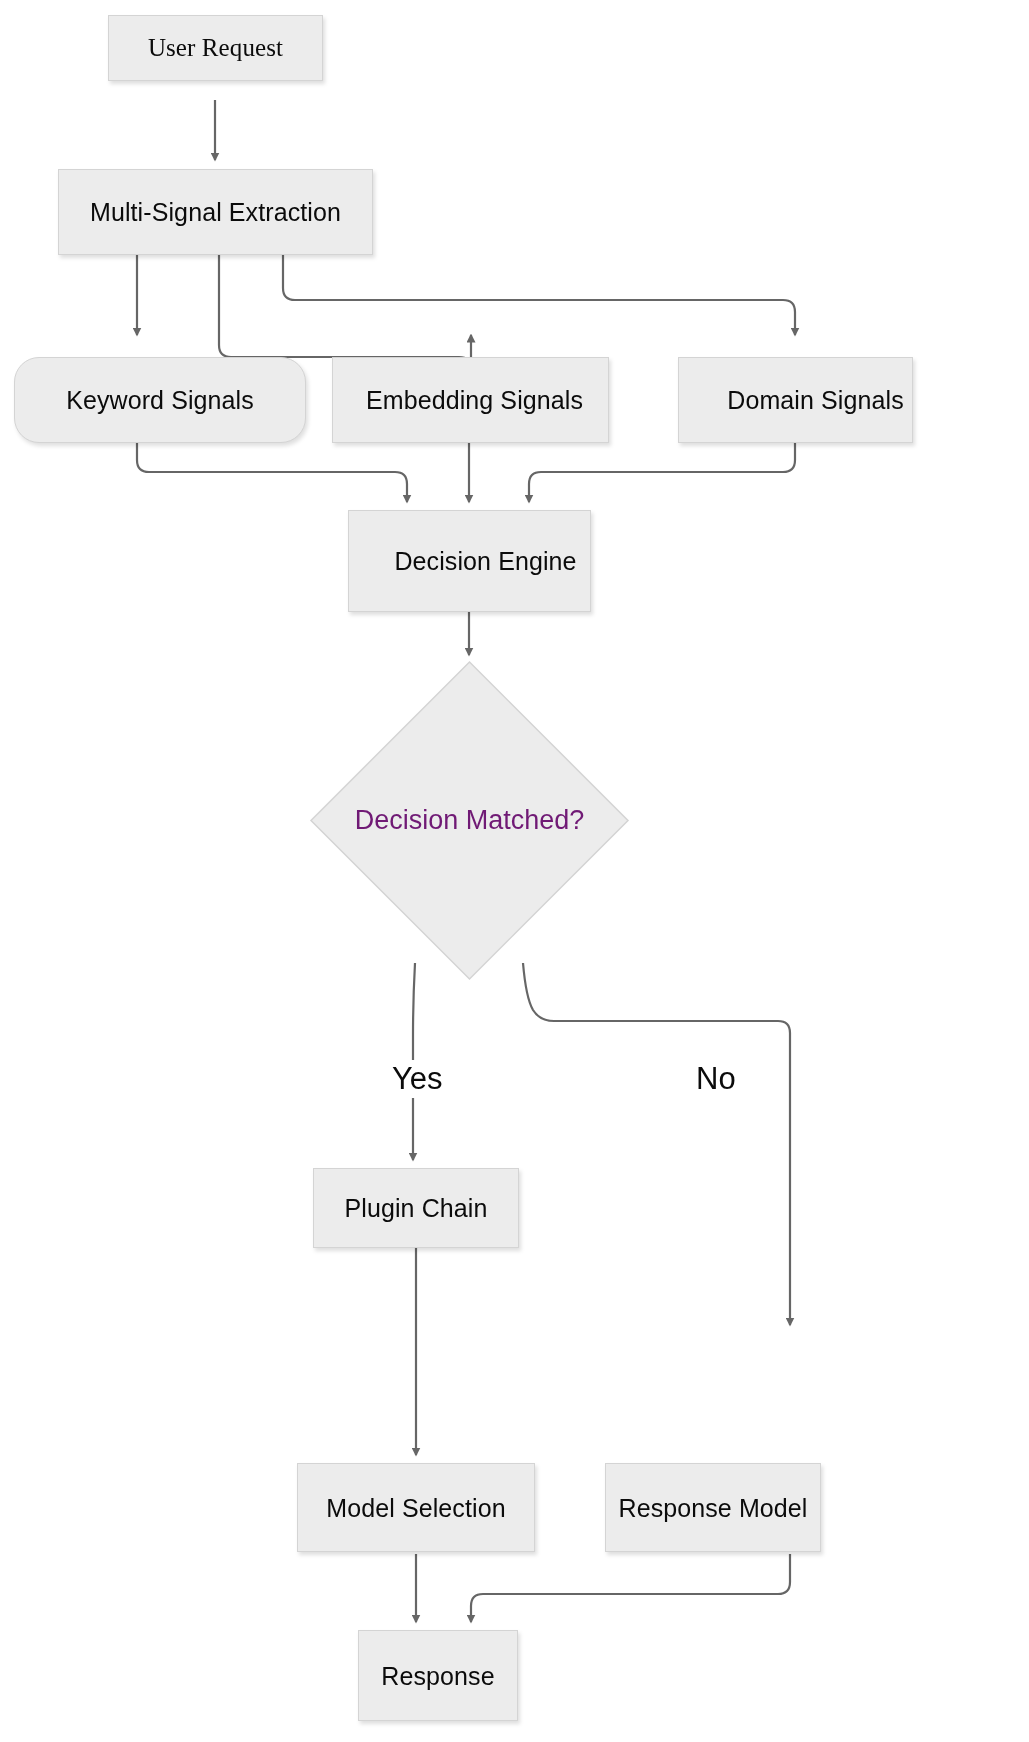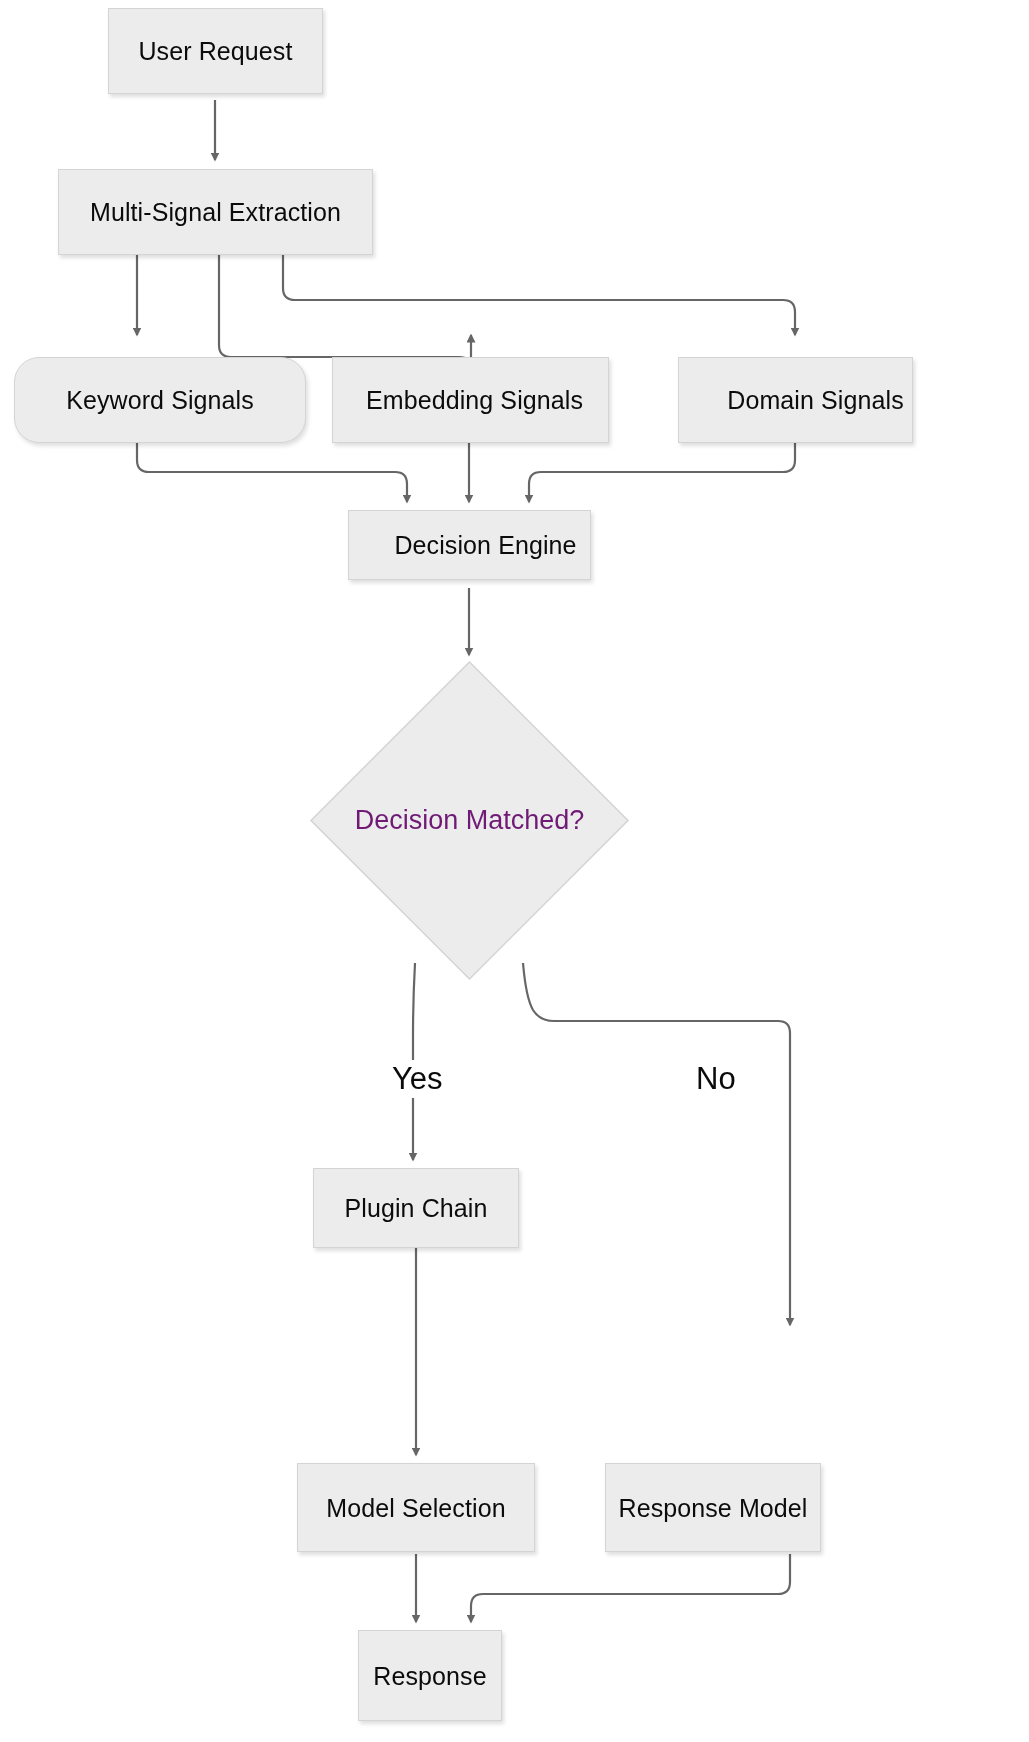--- a/index.html
+++ b/index.html
@@ -107,41 +107,41 @@
       <path d="M 523 963 Q 526 998 533 1010 Q 540 1021 554 1021 L 778 1021 Q 790 1021 790 1033 L 790 1325"></path>
 
       <path d="M 416 1248 L 416 1455"></path>
 
       <path d="M 416 1554 L 416 1622"></path>
 
       <path d="M 790 1554 L 790 1582 Q 790 1594 778 1594 L 483 1594 Q 471 1594 471 1606 L 471 1622"></path>
     </g>
   </svg>
 
-  <div class="node" style="left:108px; top:8px; width:215px; height:86px;">
+  <div class="node" style="left:108px; top:15px; width:215px; height:66px;font-family:Liberation Serif, serif;">
     <span>User Request</span>
   </div>
 
   <div class="node" style="left:58px; top:169px; width:315px; height:86px;">
     <span>Multi-Signal Extraction</span>
   </div>
 
   <div class="node" style="left:14px; top:357px; width:292px; height:86px;border-radius:25px;">
     <span>Keyword Signals</span>
   </div>
 
   <div class="node" style="left:332px; top:357px; width:277px; height:86px;padding-left:8px;">
     <span>Embedding Signals</span>
   </div>
 
   <div class="node" style="left:678px; top:357px; width:235px; height:86px;padding-left:40px;">
     <span>Domain Signals</span>
   </div>
 
-  <div class="node" style="left:348px; top:510px; width:243px; height:70px;padding-left:32px;">
+  <div class="node" style="left:348px; top:510px; width:243px; height:102px;padding-left:32px;">
     <span>Decision Engine</span>
   </div>
 
   <div class="diamond-wrap" style="left:307px; top:658px; width:325px; height:325px;">
     <svg class="diamond-shape" viewBox="0 0 325 325" preserveAspectRatio="none" xmlns="http://www.w3.org/2000/svg">
       <polygon points="162.5,4 321,162.5 162.5,321 4,162.5" fill="#ececec" stroke="#d4d4d4" stroke-width="1.5"></polygon>
     </svg>
     <span class="diamond-label">Decision Matched?</span>
   </div>
 
@@ -150,21 +150,21 @@
   </div>
 
   <div class="node" style="left:297px; top:1463px; width:238px; height:89px;text-align:right;">
     <span>Model Selection</span>
   </div>
 
   <div class="node" style="left:605px; top:1463px; width:216px; height:89px;">
     <span>Response Model</span>
   </div>
 
-  <div class="node" style="left:358px; top:1630px; width:144px; height:91px;">
+  <div class="node" style="left:358px; top:1630px; width:160px; height:91px;">
     <span>Response</span>
   </div>
 
   <div class="edge-label" style="left:388px; top:1060px;">Yes</div>
 
   <div class="edge-label" style="left:692px; top:1060px;">No</div>
 
 </div>
 
 </body></html>

